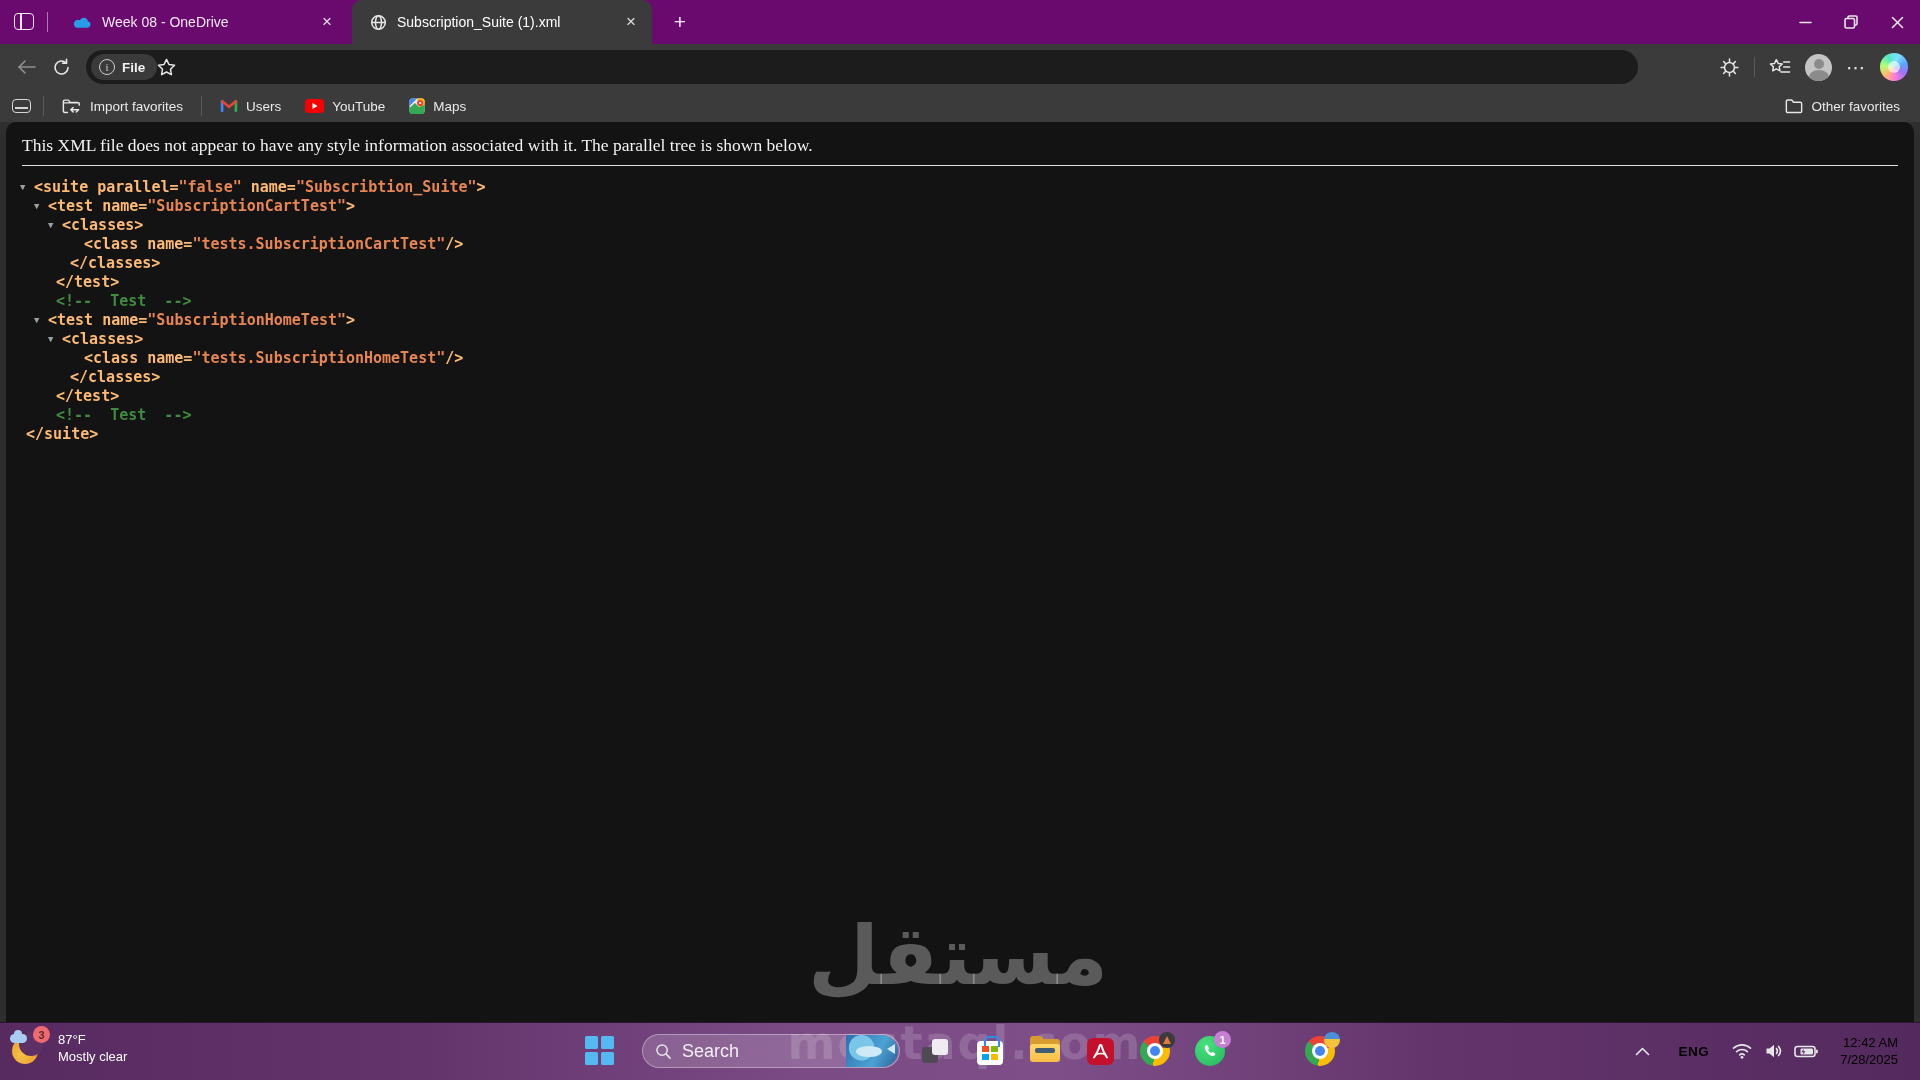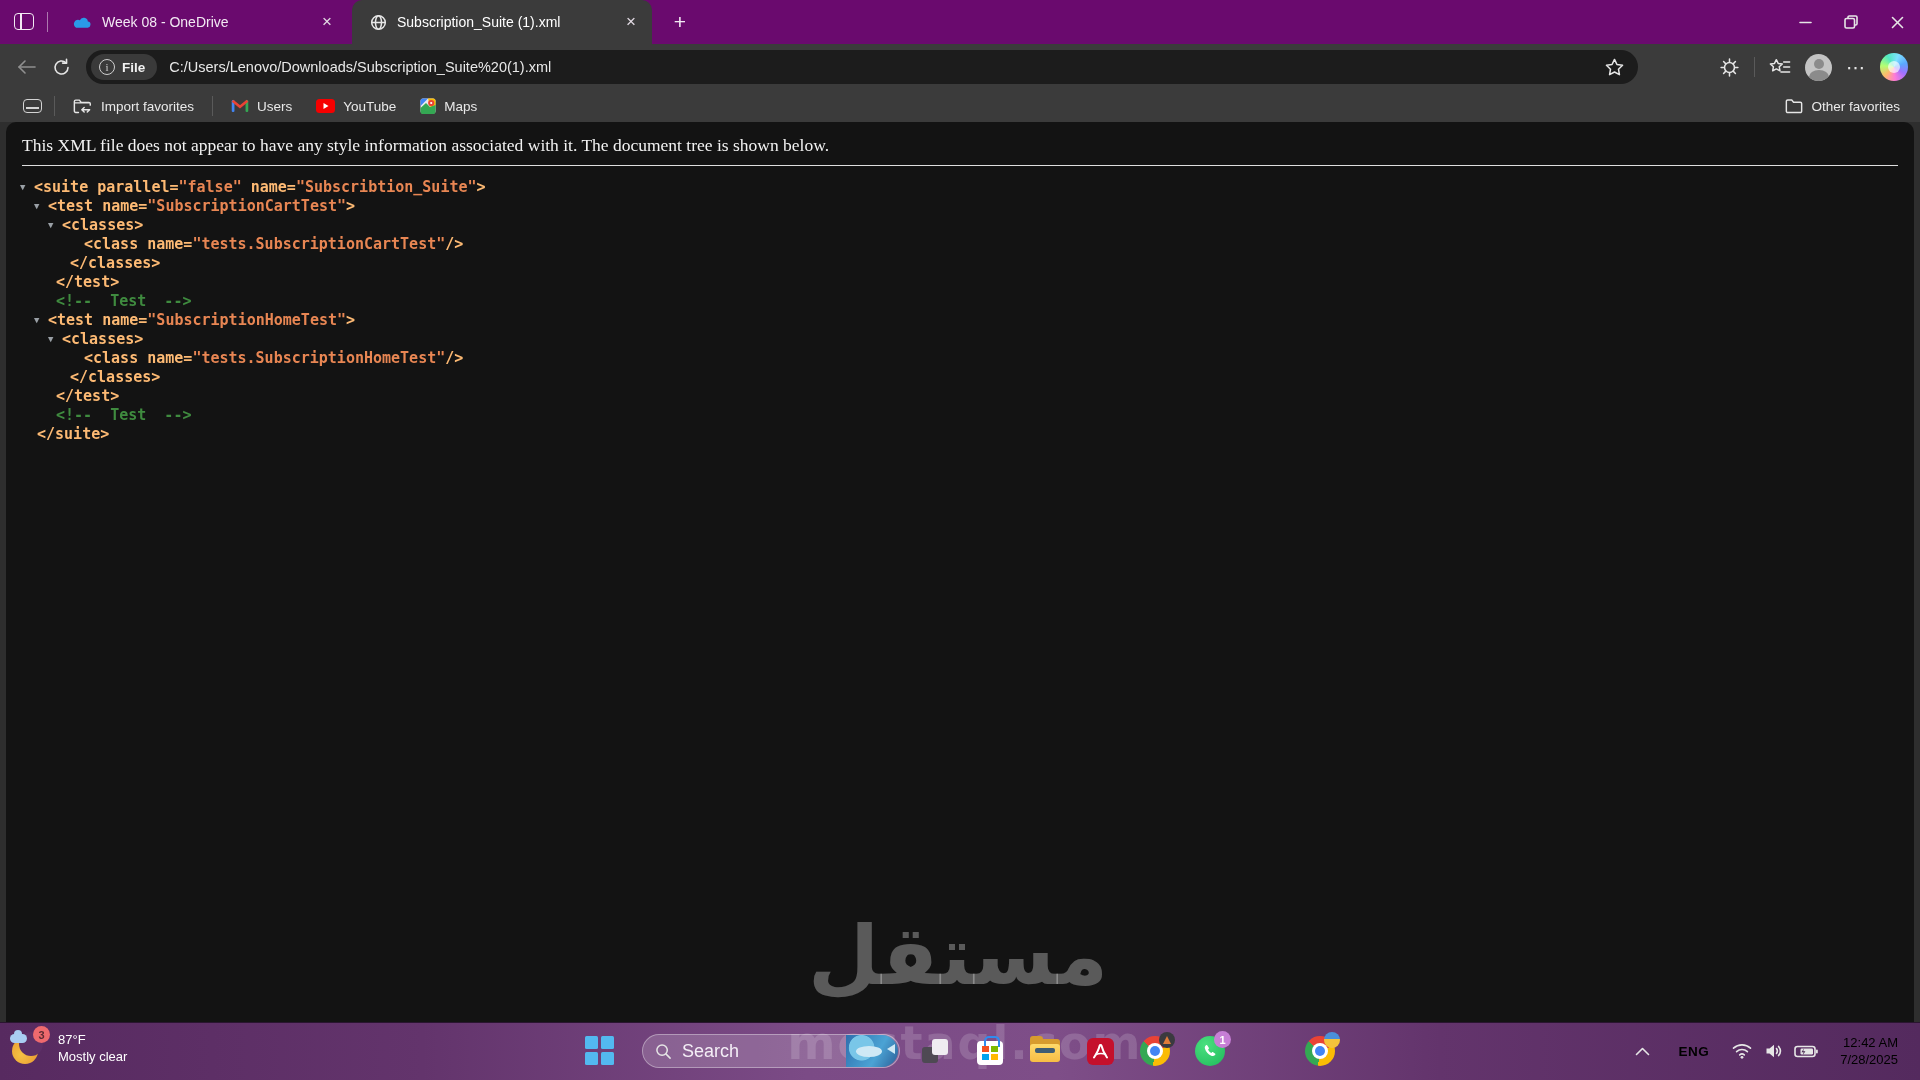--- a/index.html
+++ b/index.html
@@ -48,21 +48,21 @@
      background:conic-gradient(from 20deg,#7ee0ff,#5aa8ff,#a071ff,#ff7ad9,#ffb86b,#b3ff73,#51e8c0,#7ee0ff); }
   .copilot:after { content:""; display:block; width:12px; height:12px; margin:8px; border-radius:50%;
      background:rgba(255,255,255,.65); }
 
   
   .favbar { position:absolute; left:0; top:90px; width:1920px; height:32px; background:#3b3b3b;
      display:flex; align-items:center; color:#e9e9e9; font-size:13.5px; }
   .favbar .win-icon { width:19px; height:14px; border:1.5px solid #d4d4d4; border-radius:4px; position:relative; }
   .favbar .win-icon:before { content:""; position:absolute; left:2px; right:2px; top:7px; height:1.5px; background:#d4d4d4; }
   .fav-item { display:flex; align-items:center; gap:8px; height:26px; padding:0 6px; border-radius:4px; }
-  .fav-left { display:flex; align-items:center; gap:12px; margin-left:23px; }
+  .fav-left { display:flex; align-items:center; gap:12px; margin-left:12px; }
   .fav-right { position:absolute; right:14px; display:flex; align-items:center; gap:12px; }
 
   
   .page-frame { position:absolute; left:0; top:122px; width:1920px; height:900px; background:#2e2e2e; padding:0 6px; }
   .webpage { width:100%; height:100%; background:#131313; border-radius:10px 10px 0 0; overflow:hidden; position:relative; }
   .xml-notice { color:#f2f2f2; font-family:"Liberation Serif", serif; font-size:17.5px; padding:13px 16px 9px 16px; }
   .webpage hr { border:none; border-top:1.6px solid #dedede; margin:0 16px; }
   .xml-tree { margin-top:12px; font-family:"DejaVu Sans Mono", monospace; font-size:15px; font-weight:bold; line-height:19px; }
   .xml-line { white-space:pre; }
   .xml-line .arr { display:inline-block; width:14px; margin-left:-14px; font-size:9px; color:#9aa0a6; vertical-align:2px; }
@@ -214,21 +214,20 @@
           <polyline points="14.5,1.2 14.6,5.2 10.6,5.1"></polyline>
         </g>
       </svg>
   </div>
 
   <div class="addressbar">
     <div class="scheme-chip">
       <span class="info-icon">i</span>
       <span class="scheme-label">File</span>
     </div>
-    <span class="url-text">C:/Users/Lenovo/Downloads/Subscription_Suite%20(1).xml</span>
     <span class="pill-star">
       <svg width="19" height="18" viewBox="0 0 20 19">
           <path d="M10 1.5l2.6 5.4 5.9.8-4.3 4.1 1 5.8L10 14.8l-5.2 2.8 1-5.8L1.5 7.7l5.9-.8z" class="icon-stroke" stroke-width="1.5"></path>
         </svg>
     </span>
   </div>
 
   <div class="tb-right">
     <span>
       <svg width="21" height="21" viewBox="0 0 22 22">
@@ -301,37 +300,37 @@
       <svg width="18" height="15" viewBox="0 0 20 16">
           <path d="M1.5 14V3A1.5 1.5 0 0 1 3 1.5h4.5l2 2.5H17A1.5 1.5 0 0 1 18.5 5.5V14a1.5 1.5 0 0 1-1.5 1.5H3A1.5 1.5 0 0 1 1.5 14z" transform="translate(0,-0.8)" class="icon-stroke" stroke-width="1.5"></path>
         </svg>
       <span>Other favorites</span>
     </div>
   </div>
 </div>
 
 <div class="page-frame">
   <div class="webpage">
-    <div class="xml-notice">This XML file does not appear to have any style information associated with it. The document tree is shown below.</div>
+    <div class="xml-notice">This XML file does not appear to have any style information associated with it. The parallel tree is shown below.</div>
     <hr>
     <div class="xml-tree">
         <div class="xml-line" style="padding-left: 28px;"><span class="arr">▼</span><span class="tag">&lt;suite parallel=</span><span class="val">"false"</span><span class="tag"> name=</span><span class="val">"Subscribtion_Suite"</span><span class="tag">&gt;</span></div>
         <div class="xml-line" style="padding-left: 42px;"><span class="arr">▼</span><span class="tag">&lt;test name=</span><span class="val">"SubscriptionCartTest"</span><span class="tag">&gt;</span></div>
         <div class="xml-line" style="padding-left: 56px;"><span class="arr">▼</span><span class="tag">&lt;classes&gt;</span></div>
         <div class="xml-line" style="padding-left: 78px;"><span class="tag">&lt;class name=</span><span class="val">"tests.SubscriptionCartTest"</span><span class="tag">/&gt;</span></div>
         <div class="xml-line" style="padding-left: 64px;"><span class="tag">&lt;/classes&gt;</span></div>
         <div class="xml-line" style="padding-left: 50px;"><span class="tag">&lt;/test&gt;</span></div>
         <div class="xml-line" style="padding-left: 50px;"><span class="com">&lt;!--  Test  --&gt;</span></div>
         <div class="xml-line" style="padding-left: 42px;"><span class="arr">▼</span><span class="tag">&lt;test name=</span><span class="val">"SubscriptionHomeTest"</span><span class="tag">&gt;</span></div>
         <div class="xml-line" style="padding-left: 56px;"><span class="arr">▼</span><span class="tag">&lt;classes&gt;</span></div>
         <div class="xml-line" style="padding-left: 78px;"><span class="tag">&lt;class name=</span><span class="val">"tests.SubscriptionHomeTest"</span><span class="tag">/&gt;</span></div>
         <div class="xml-line" style="padding-left: 64px;"><span class="tag">&lt;/classes&gt;</span></div>
         <div class="xml-line" style="padding-left: 50px;"><span class="tag">&lt;/test&gt;</span></div>
         <div class="xml-line" style="padding-left: 50px;"><span class="com">&lt;!--  Test  --&gt;</span></div>
-        <div class="xml-line" style="padding-left: 31px;"><span class="tag">&lt;/suite&gt;</span></div>
+        <div class="xml-line" style="padding-left: 20px;"><span class="tag">&lt;/suite&gt;</span></div>
       </div>
   </div>
 </div>
 
 <div class="wm-ar">مستقل</div>
 <div class="taskbar-bg"></div>
 <div class="wm-en">mostaql.com</div>
 
 <div class="taskbar">
 

